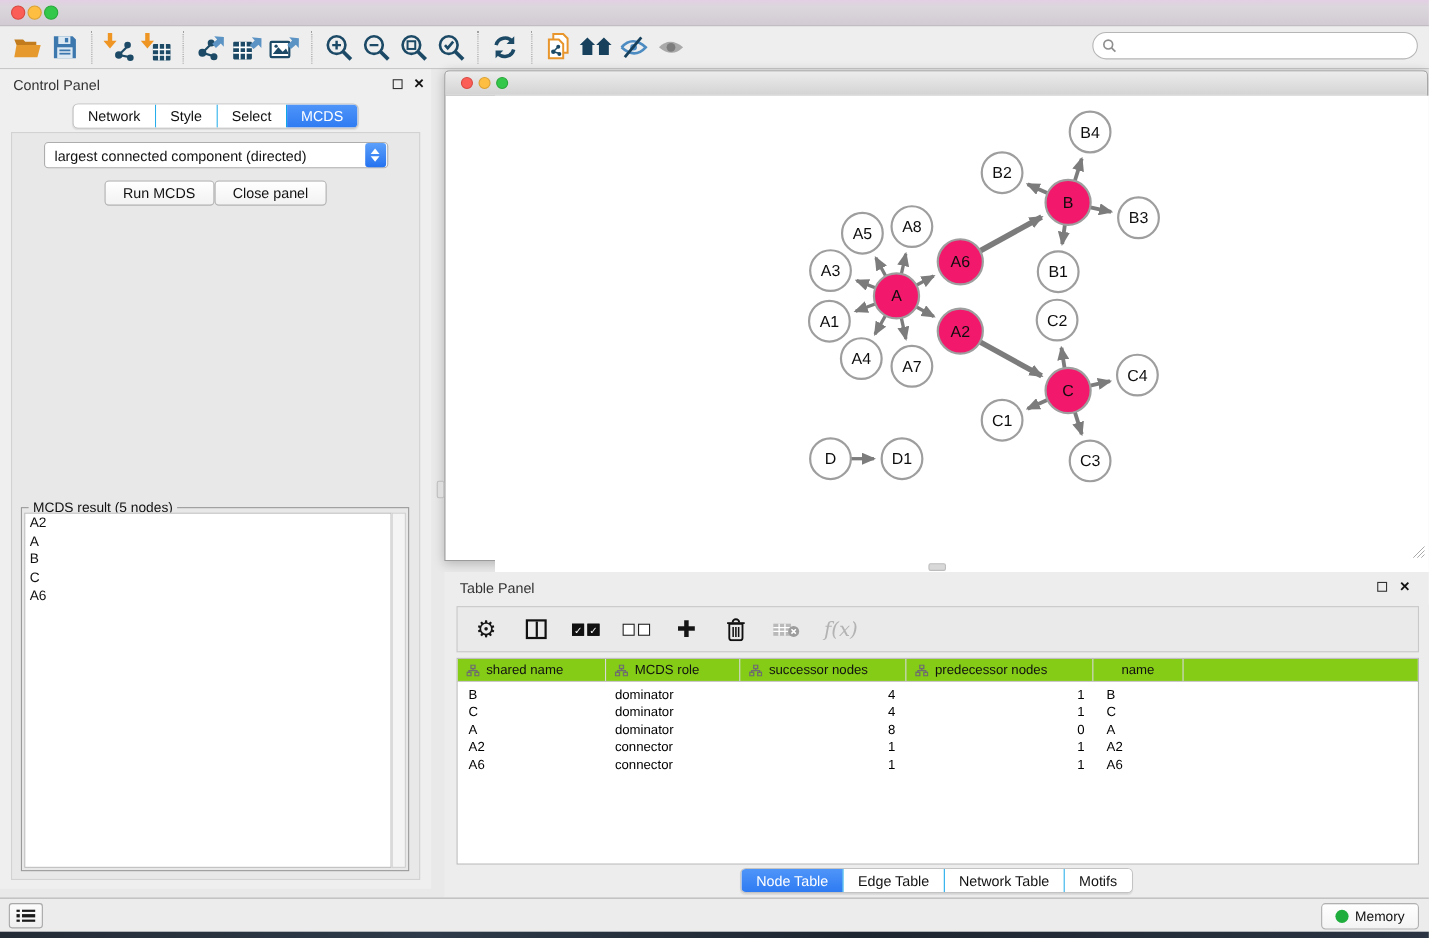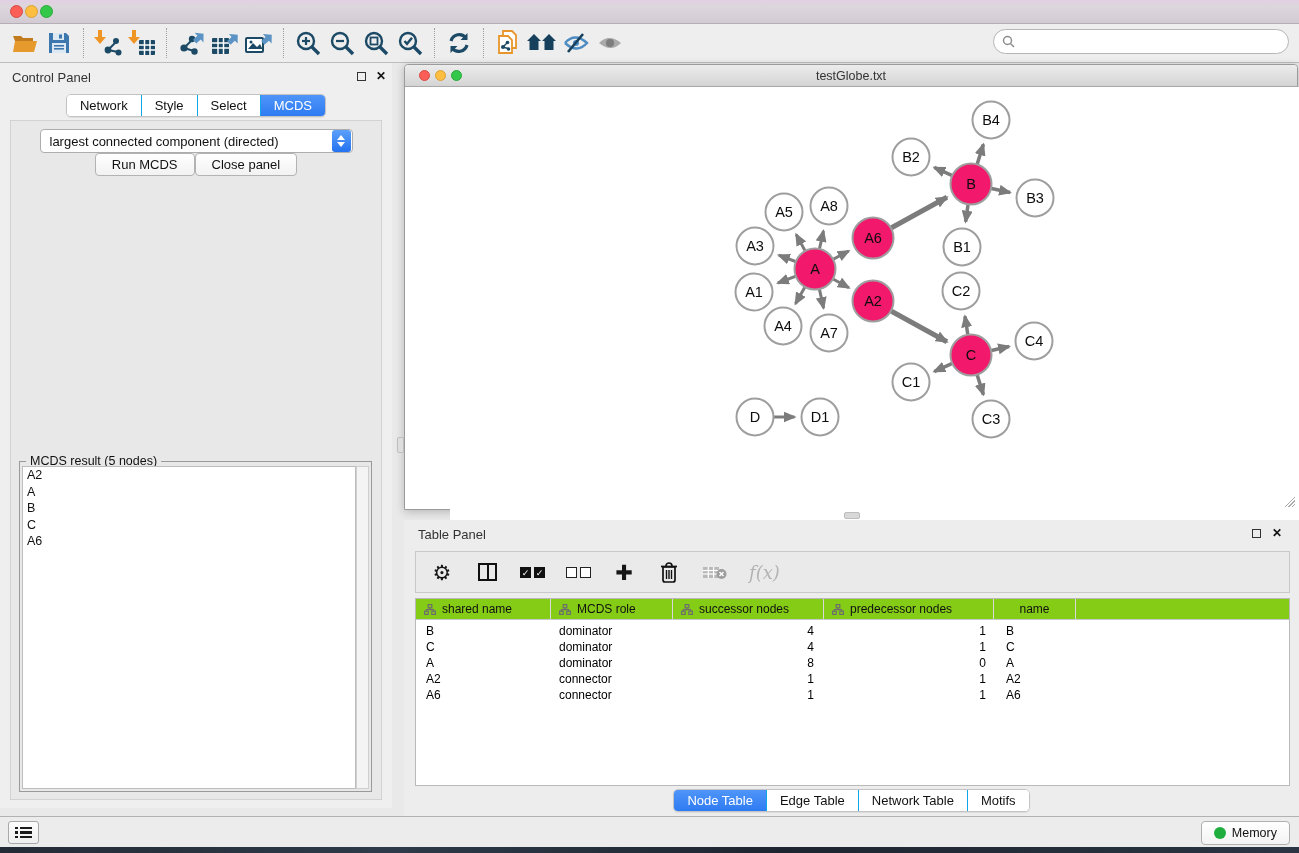--- a/index.html
+++ b/index.html
@@ -57,21 +57,21 @@
   .dropdown { position:relative; margin:8px auto 0; width:313px; height:24px; background:#fff;
     border:1px solid #adadad; border-radius:4px; display:flex; align-items:center; }
   .dropdown .dd-text { flex:1; font-size:13px; color:#111; padding-left:9px; white-space:nowrap; }
   .dd-stepper { width:19px; height:22px; margin-right:1px; border-radius:3px;
     background:linear-gradient(#5ca0fa,#2472f0); display:flex; flex-direction:column;
     align-items:center; justify-content:center; gap:2px; }
   .dd-up { width:0; height:0; border-left:4px solid transparent; border-right:4px solid transparent;
     border-bottom:5px solid #fff; }
   .dd-down { width:0; height:0; border-left:4px solid transparent; border-right:4px solid transparent;
     border-top:5px solid #fff; }
-  .btn-row { display:flex; justify-content:center; }
+  .btn-row { display:flex; justify-content:center; margin-top:11px; }
   .mac-btn { background:linear-gradient(#ffffff,#f2f2f2); border:1px solid #b3b3b3;
     border-radius:4px; font-size:13px; color:#111; padding:3px 16px;
     font-family:"Liberation Sans", sans-serif; }
 
   .groupbox { position:absolute; left:8px; right:9px; top:340px; height:331px;
     border:1px solid #9a9a9a; }
   .groupbox .gb-title { position:absolute; left:6px; top:-8px; background:#e8e8e8;
     padding:0 4px; font-size:12.5px; color:#111; }
   .result-list { position:absolute; left:2px; top:4px; right:15px; bottom:2px;
     background:#fff; border:1px solid #bdbdbd; overflow:hidden; }
@@ -359,21 +359,20 @@
         <div class="result-scroll"></div>
       </div>
     </div>
   </div>
 
   <div class="net-frame">
     <div class="net-titlebar">
       <span class="tl red"></span>
       <span class="tl yel"></span>
       <span class="tl grn"></span>
-      <div class="title">testGlobe.txt</div>
     </div>
     <div class="net-canvas">
       <svg id="netsvg" width="890" height="421" viewBox="0 0 890 421">
         <defs>
           <marker id="arrowhead" markerUnits="userSpaceOnUse" markerWidth="13" markerHeight="11" refX="11" refY="5.5" orient="auto">
             <path d="M0,0 L13,5.5 L0,11 z" fill="#7c7c7c"></path>
           </marker>
         </defs>
       <line x1="348.62529748810863" y1="188.17406816022134" x2="327.8602808030417" y2="196.00350068082034" stroke="#7c7c7c" stroke-width="3" marker-end="url(#arrowhead)"></line>
           <line x1="348.65944294721413" y1="175.7361197964321" x2="328.81052599120227" y2="168.12736829662754" stroke="#7c7c7c" stroke-width="3" marker-end="url(#arrowhead)"></line>

